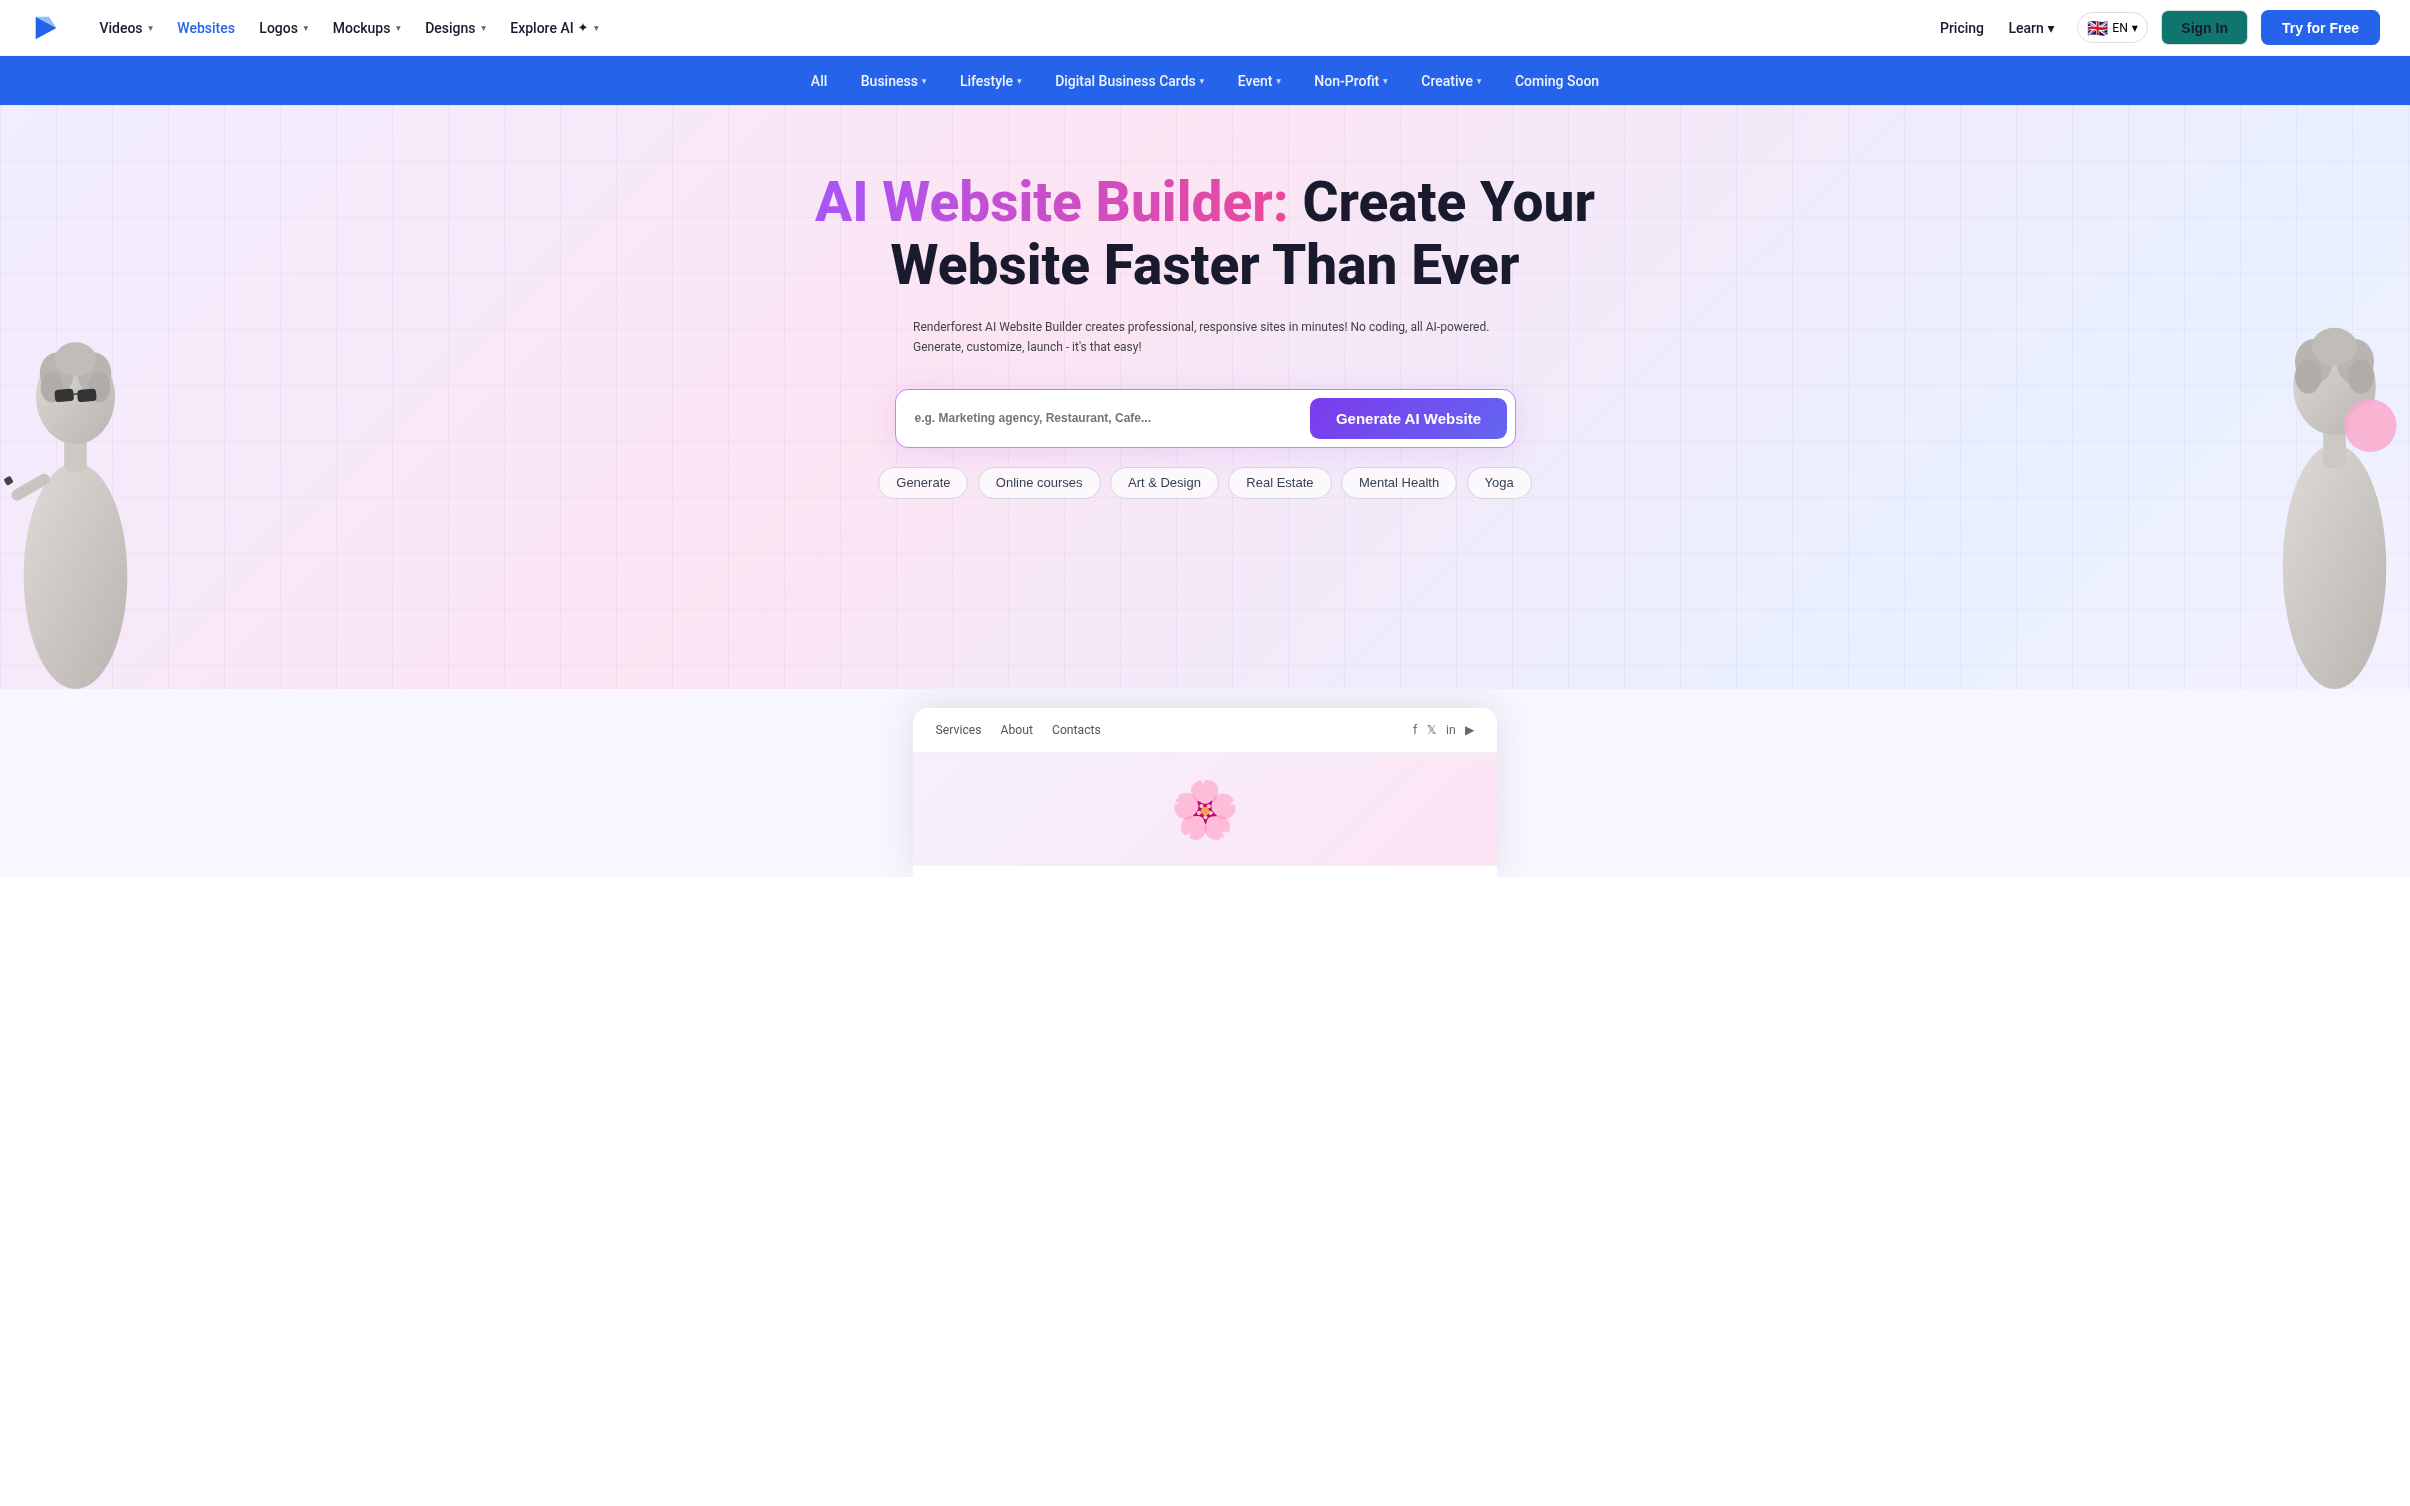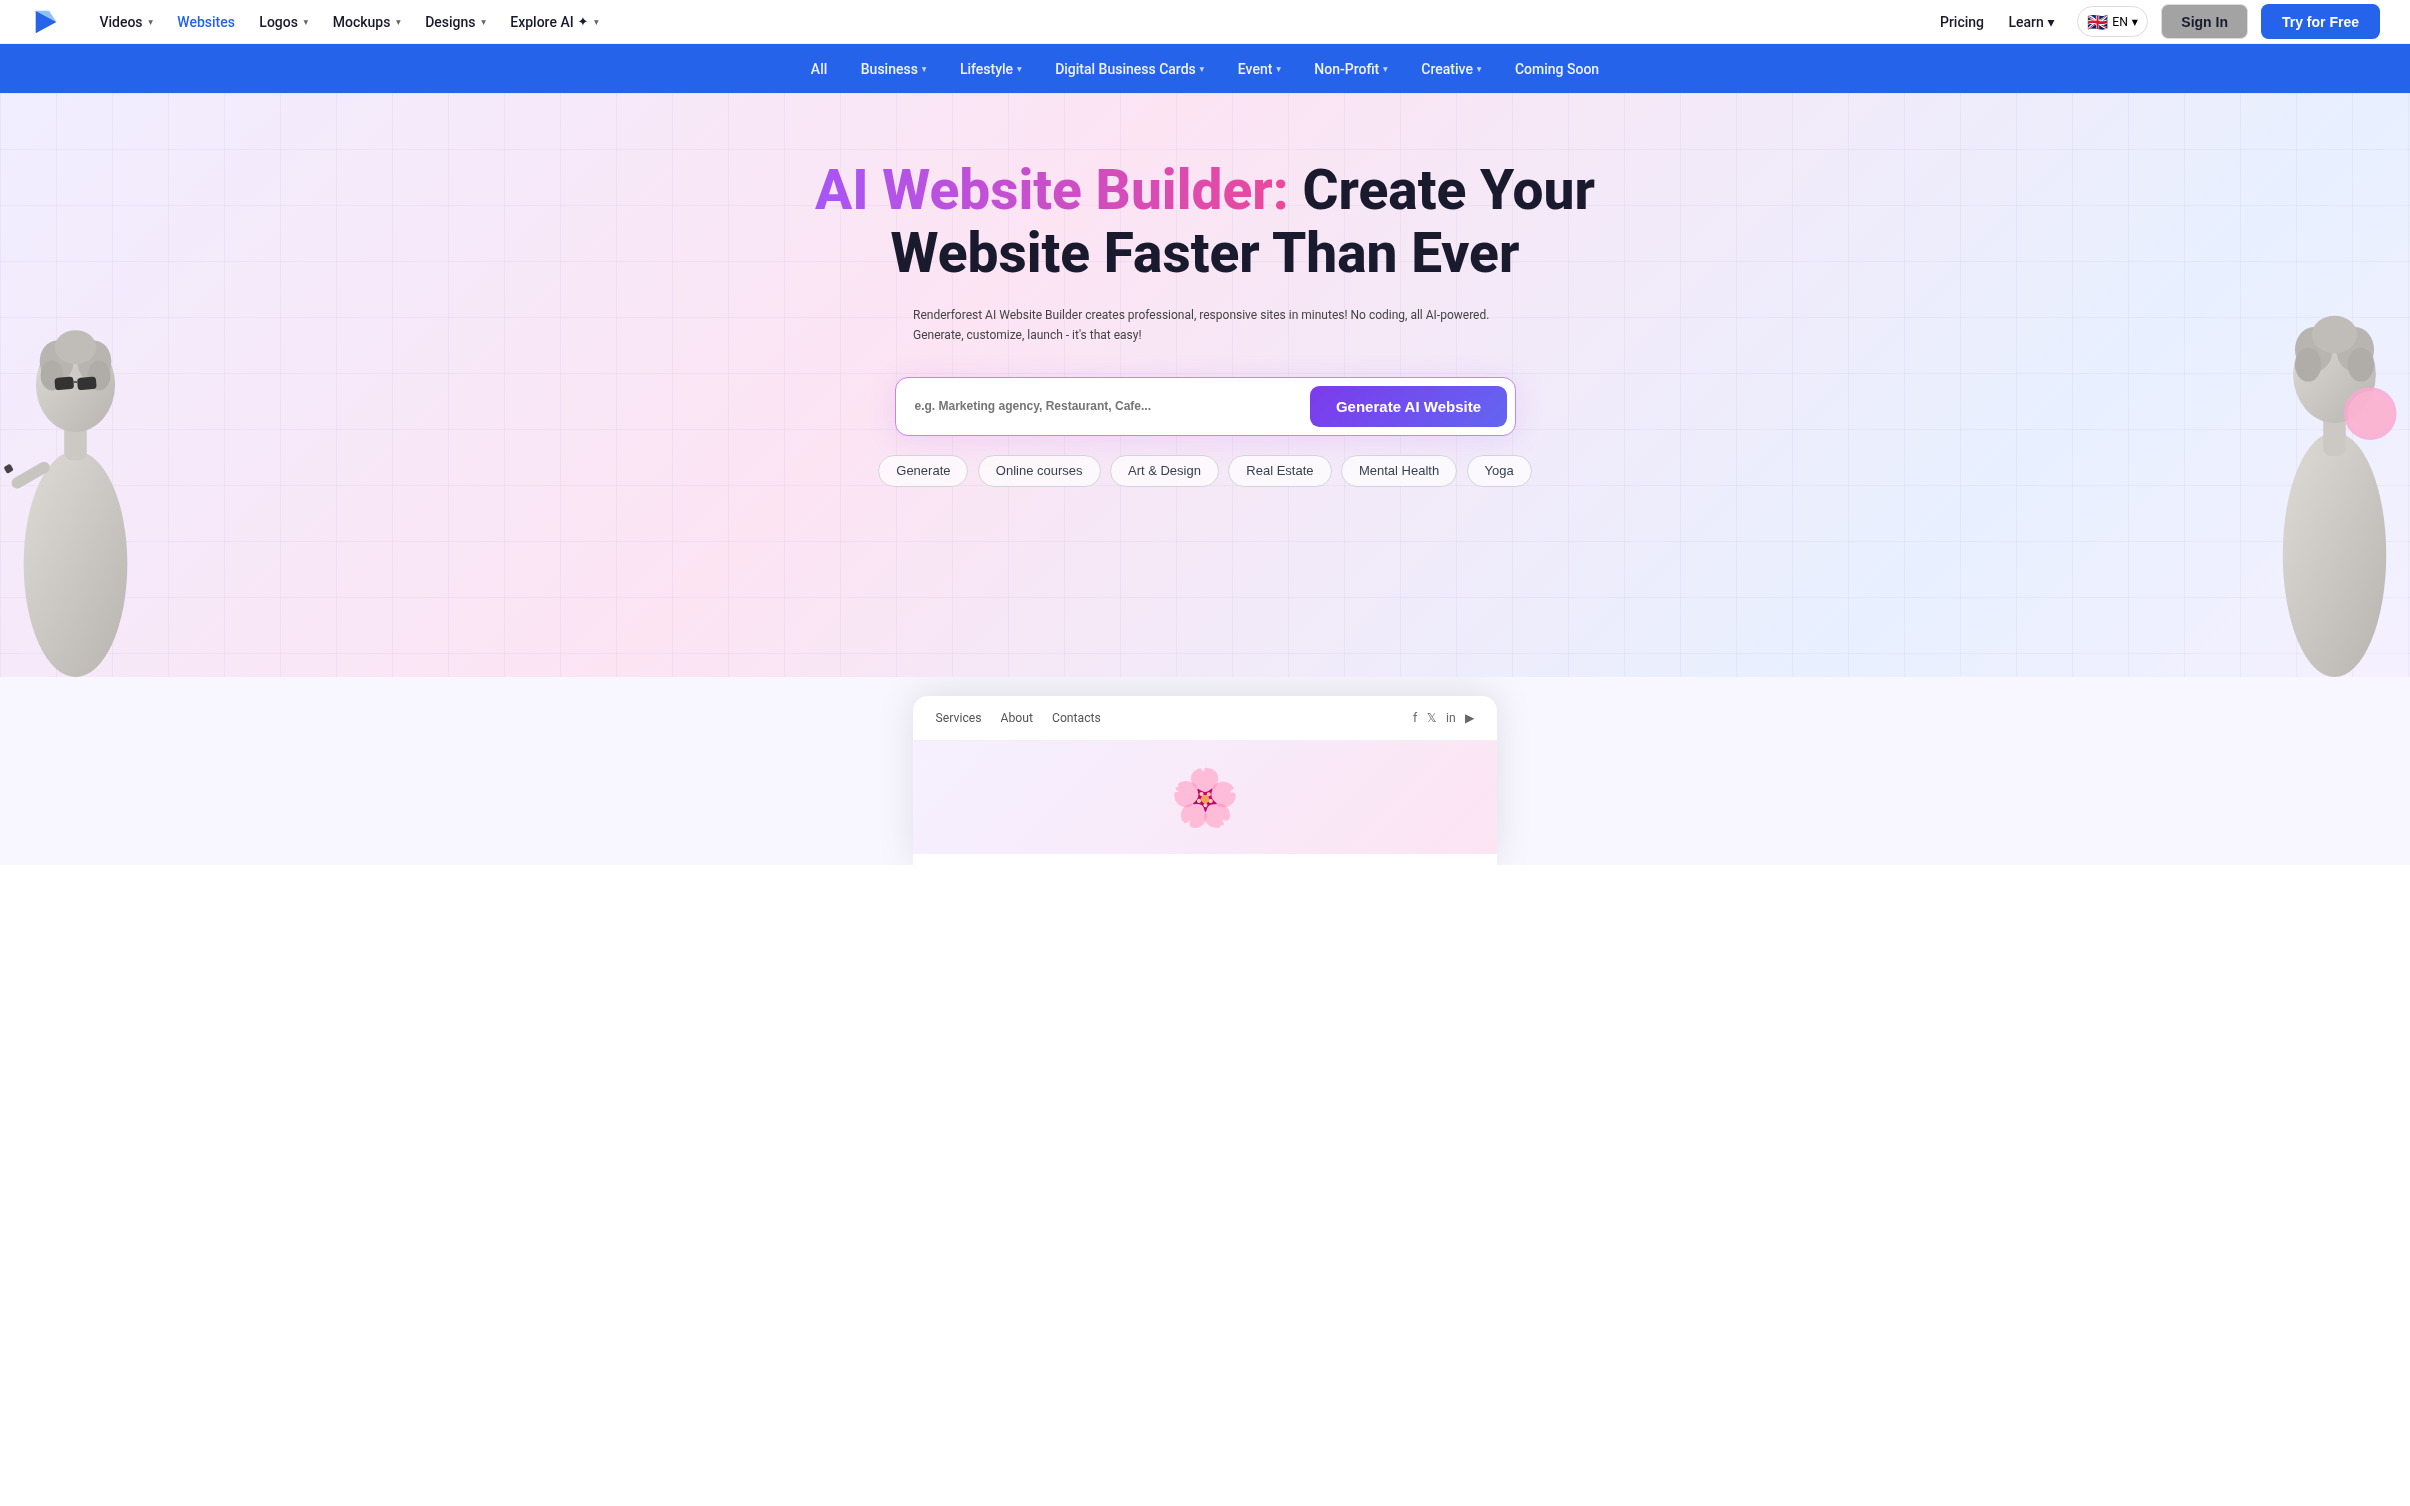--- a/index.html
+++ b/index.html
@@ -4,21 +4,21 @@
   <style>
     * { margin: 0; padding: 0; box-sizing: border-box; }
     body { font-family: -apple-system, BlinkMacSystemFont, 'Segoe UI', Roboto, sans-serif; background: #fff; overflow-x: hidden; }
 
     
     .top-nav {
       display: flex;
       align-items: center;
       justify-content: space-between;
       padding: 0 30px;
-      height: 44px;
+      height: 56px;
       background: #fff;
       border-bottom: 0.9px solid #f0f0f0;
       position: relative;
       z-index: 100;
     }
     .nav-left { display: flex; align-items: center; gap: 26px; }
     .logo { display: flex; align-items: center; }
     .logo svg { width: 34px; height: 34px; }
     .nav-items { display: flex; align-items: center; gap: 5.6px; }
     .nav-item {
@@ -40,21 +40,21 @@
     .nav-learn { display: flex; align-items: flex-end; gap: 3.8px; font-size: 14px; color: #1a1a2e; cursor: pointer; padding: 7.5px 9.4px; font-weight: 500; }
     .lang-btn {
       display: flex; align-items: center; gap: 3.8px;
       border: 0.9px solid #ddd; border-radius: 19px;
       padding: 4.7px 9.4px; cursor: pointer; font-size: 12.2px;
     }
     .flag { font-size: 17px; }
     .sign-in-btn {
       border: 1.4px solid #ddd; border-radius: 7.5px;
       padding: 8.5px 19px; font-size: 14px; font-weight: 600;
-      color: #1a1a2e; cursor: pointer; background: #a3a3a3;
+      color: #1a1a2e; cursor: pointer; background: #0f766e;
     }
     .try-free-btn {
       background: #2563eb; color: #fff;
       border: none; border-radius: 7.5px;
       padding: 9.4px 21px; font-size: 14px; font-weight: 600;
       cursor: pointer;
     }
 
     
     .sub-nav {

